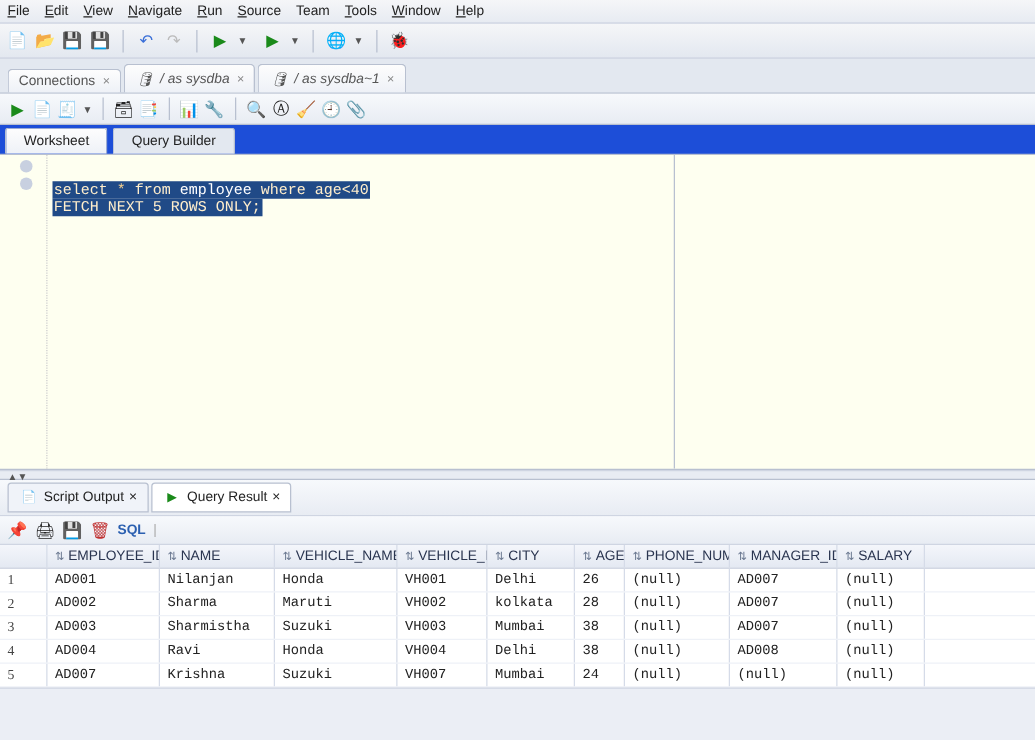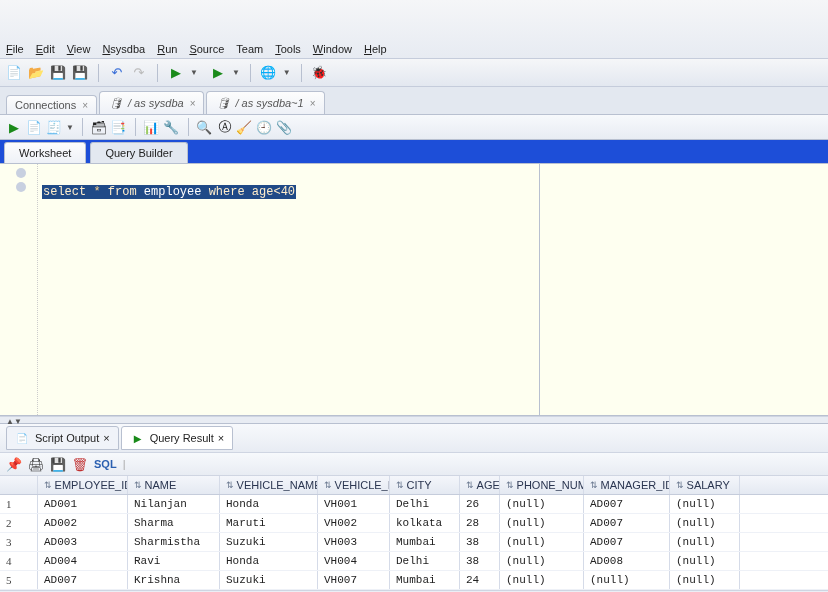--- a/index.html
+++ b/index.html
@@ -1,19 +1,19 @@
 <!DOCTYPE html>
 <html><head>
 <meta charset="utf-8">
 <style>
 * { box-sizing: border-box; margin: 0; padding: 0; }
 body { font-family: Tahoma, Arial, sans-serif; font-size: 11px; background: #ebeef5; width: 828px; height: 592px; overflow: hidden; color: #222; }
 
 .menubar { background: linear-gradient(#f5f6f8,#e7ebf2); padding: 3px 6px; display: flex; gap: 12px; border-bottom: 1px solid #c5ccdb; }
-.menubar span { cursor: default; margin-top: 40px; }
+.menubar span { cursor: default; }
 .menubar .hot { text-decoration: underline; }
 
 .toolbar { background: linear-gradient(#f5f6f8,#e3e8f0); padding: 3px 6px; display: flex; gap: 6px; align-items: center; border-bottom: 1px solid #c5ccdb; height: 28px; }
 .tb-sep { width: 1px; height: 18px; background: #b8c0d0; margin: 0 4px; }
 .ico { width: 16px; height: 16px; display: inline-flex; align-items: center; justify-content: center; font-size: 13px; }
 
 .tabs { display: flex; align-items: flex-end; background: #e3e8f0; padding: 4px 6px 0; gap: 2px; border-bottom: 1px solid #b8c0d0; }
 .tab { background: linear-gradient(#fdfdfd,#eef1f7); border: 1px solid #b8c0d0; border-bottom: none; border-radius: 4px 4px 0 0; padding: 3px 8px; display: flex; align-items: center; gap: 4px; color: #555; font-style: italic; }
 .tab.plain { font-style: normal; }
 .tab .x { font-style: normal; color: #888; margin-left: 2px; font-size: 10px; }
@@ -54,21 +54,21 @@
 
 .footer-pad { height: 8px; background: #ebeef5; border-top: 1px solid #cfd5e2; }
 </style>
 </head>
 <body>
 
 <div class="menubar">
   <span><span class="hot">F</span><span>ile</span></span>
   <span><span class="hot">E</span><span>dit</span></span>
   <span><span class="hot">V</span><span>iew</span></span>
-  <span><span class="hot">N</span><span>sysdba</span></span>
+  <span><span class="hot">N</span><span>avigate</span></span>
   <span><span class="hot">R</span><span>un</span></span>
   <span><span class="hot">S</span><span>ource</span></span>
   <span>Team</span>
   <span><span class="hot">T</span><span>ools</span></span>
   <span><span class="hot">W</span><span>indow</span></span>
   <span><span class="hot">H</span><span>elp</span></span>
 </div>
 
 <div class="toolbar">
   <span class="ico">📄</span>
@@ -131,20 +131,21 @@
   <div class="wstab inactive">Query Builder</div>
 </div>
 
 <div class="editor">
   <div class="gutter">
     <div class="marker" style="top:4px"></div>
     <div class="marker" style="top:18px"></div>
   </div>
   <div class="code">
     <div><span class="selline"><span class="kw">select </span><span class="star">*</span><span class="kw"> from </span><span style="color:#fff">employee</span><span class="kw"> where age&lt;40</span></span></div>
+    <div><span class="selline"><span class="kw">FETCH NEXT 5 ROWS ONLY;</span></span></div>
   </div>
   <div class="editor-split"></div>
 </div>
 
 <div class="grip">▲▼</div>
 
 <div class="restabs">
   <div class="rtab">
       <span class="ico" style="font-size:10px">📄</span>
       <span>Script Output</span>

